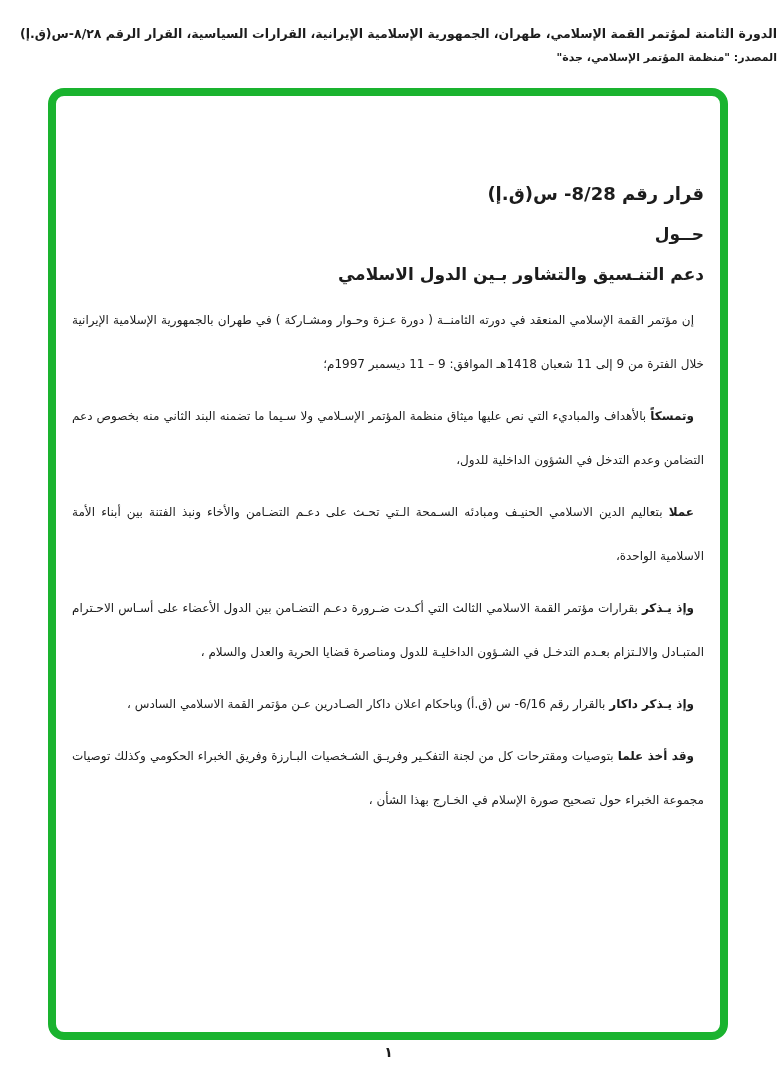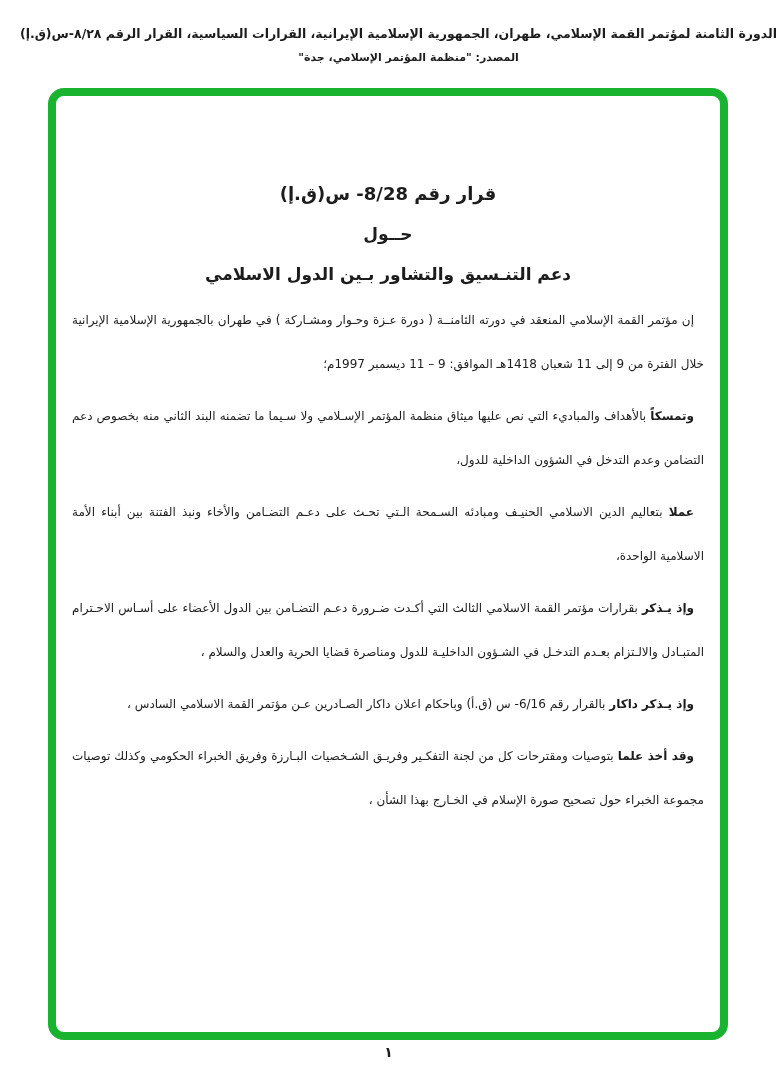--- a/index.html
+++ b/index.html
@@ -10,21 +10,21 @@
     color: #1c1c1c;
     overflow: hidden;
     position: relative;
   }
   .page { position: absolute; inset: 0; }
 
   
   .doc-header {
     position: absolute;
     top: 26px; left: 0; right: 0;
-    text-align: center;
+    text-align: right;
     direction: rtl;
     margin-left: 40px;
   }
   .doc-header .line1 {
     font-size: 12.5px;
     font-weight: bold;
     white-space: nowrap;
     letter-spacing: 0;
   }
   .doc-header .line2 {
@@ -39,21 +39,21 @@
     left: 48px; top: 88px;
     width: 680px; height: 952px;
     box-sizing: border-box;
     border: 8px solid #1ab32f;
     border-radius: 16px;
     background: #ffffff;
     padding: 78px 16px 0 16px;
     direction: rtl;
   }
 
-  .title-block { text-align: center; }
+  .title-block { text-align: right; }
   .title-line {
     font-weight: bold;
     line-height: 40px;
     font-size: 17px;
   }
   .title-line.big { font-size: 18px; }
 
   .body-text p {
     margin: 0 0 8px 0;
     font-size: 12px;

